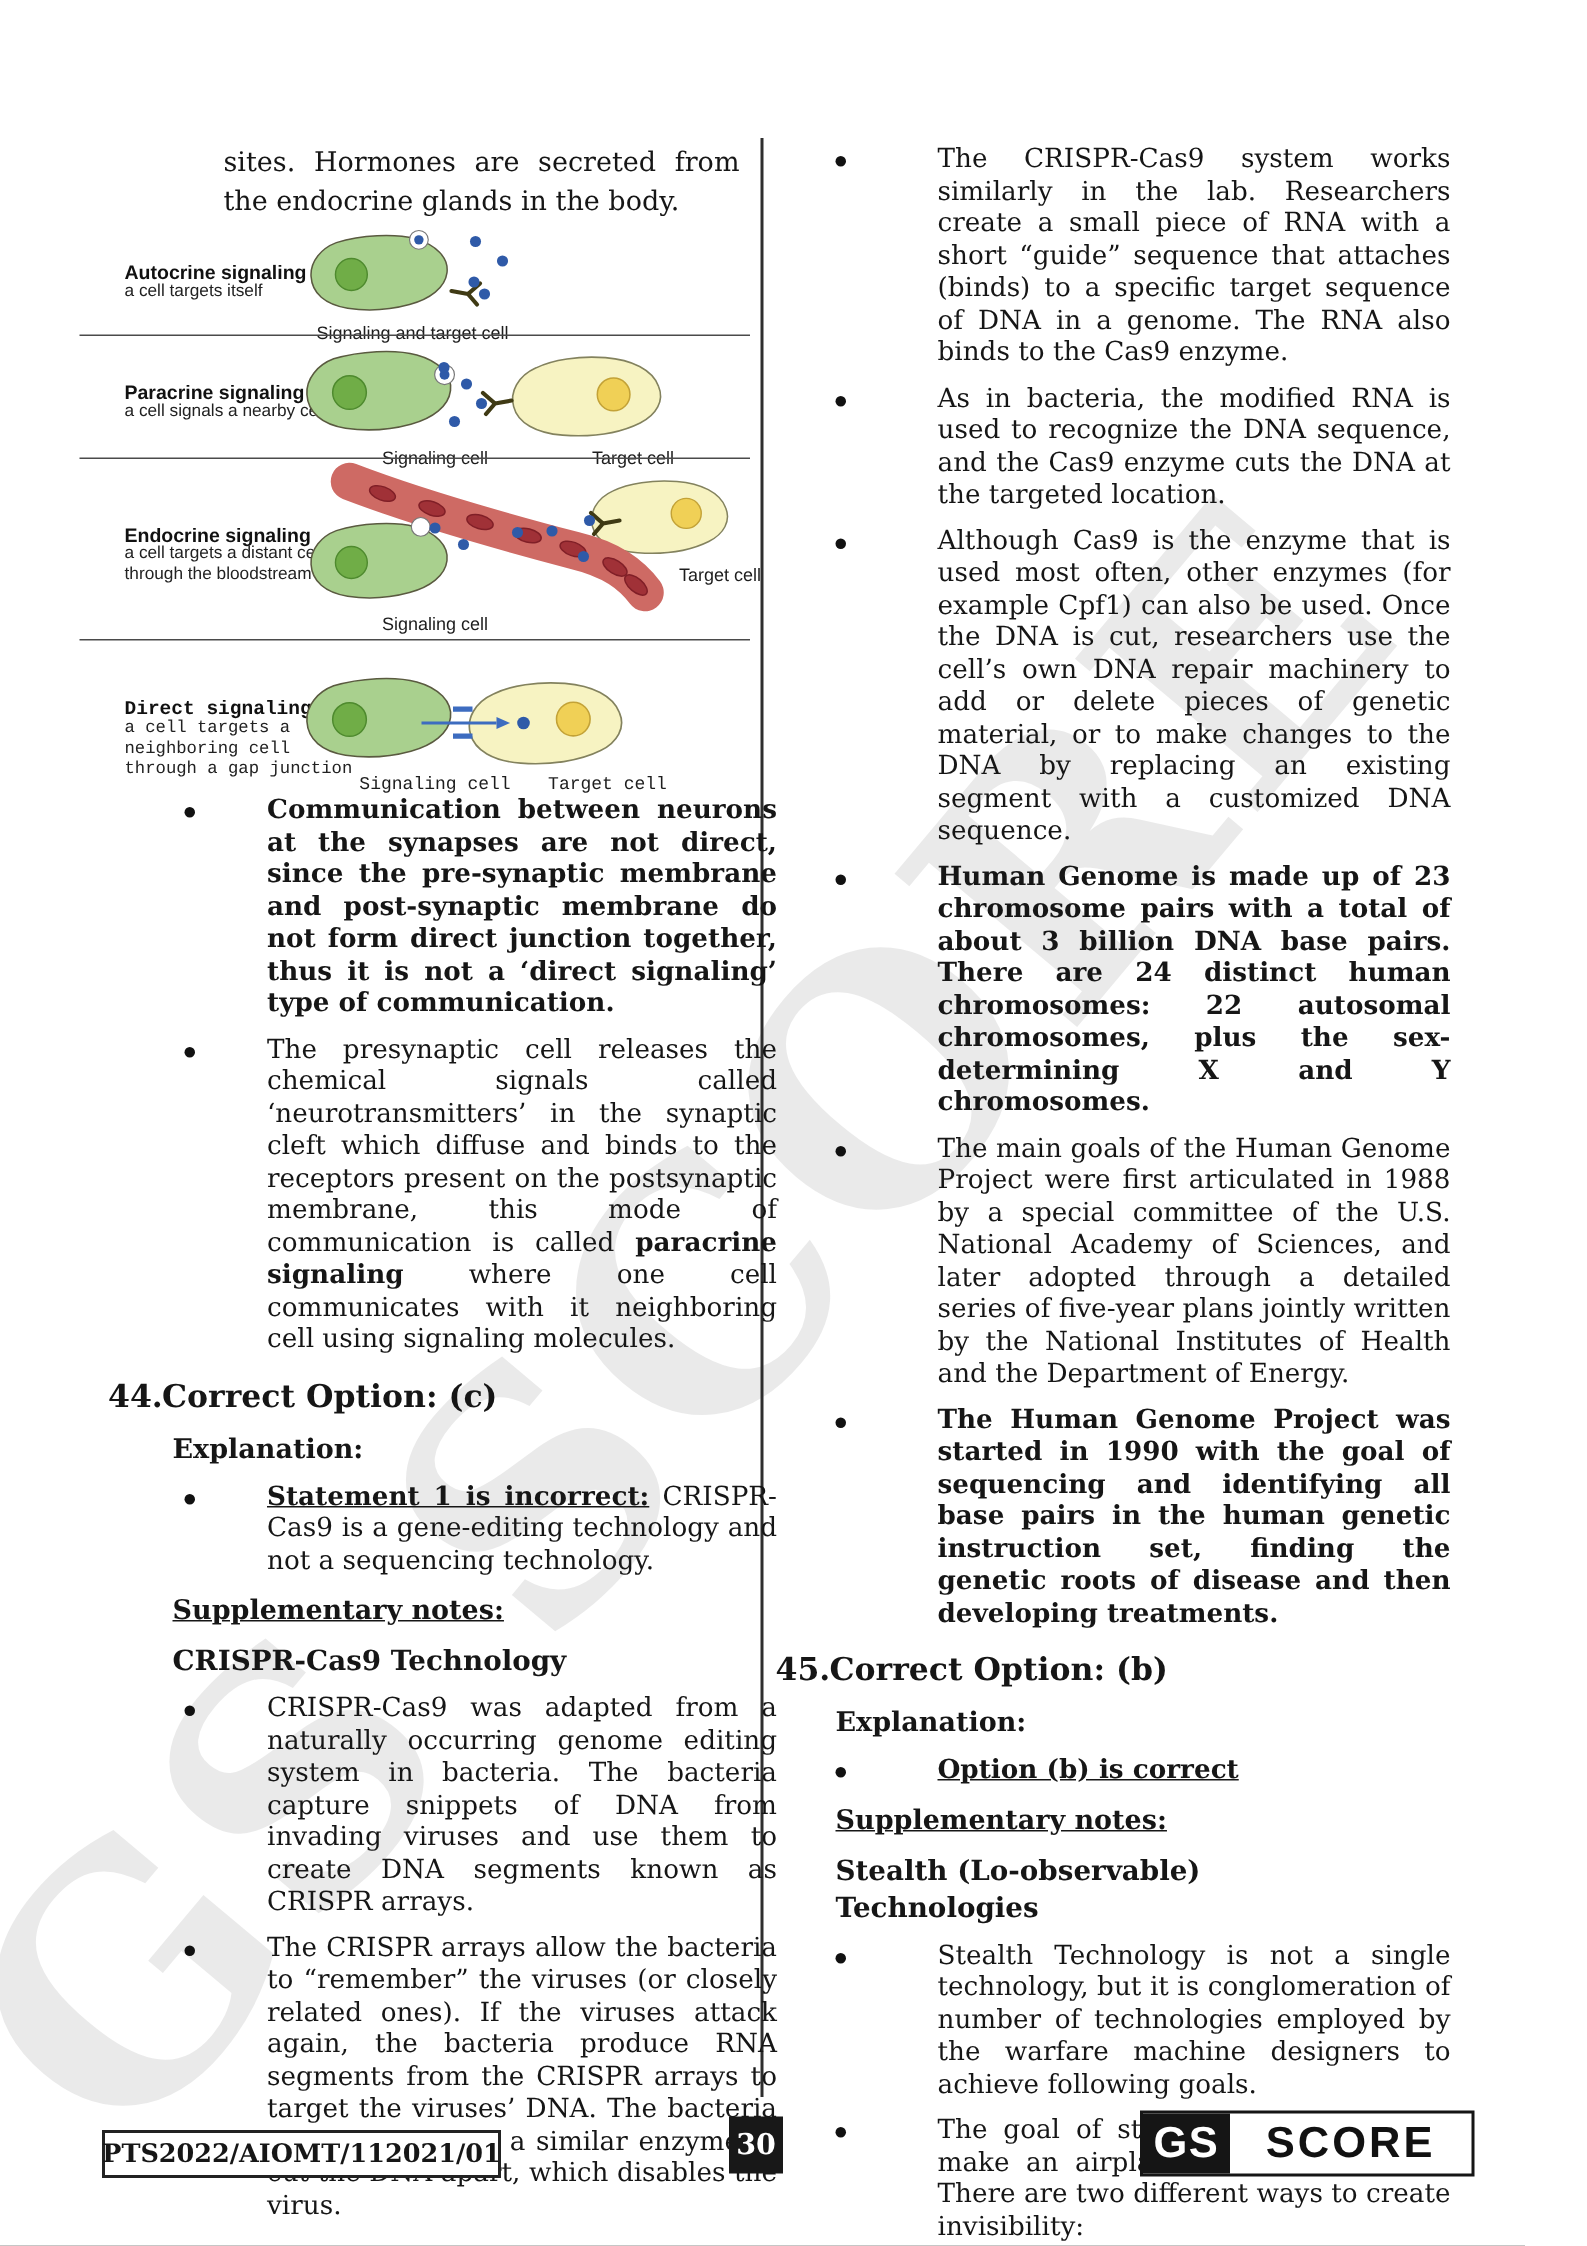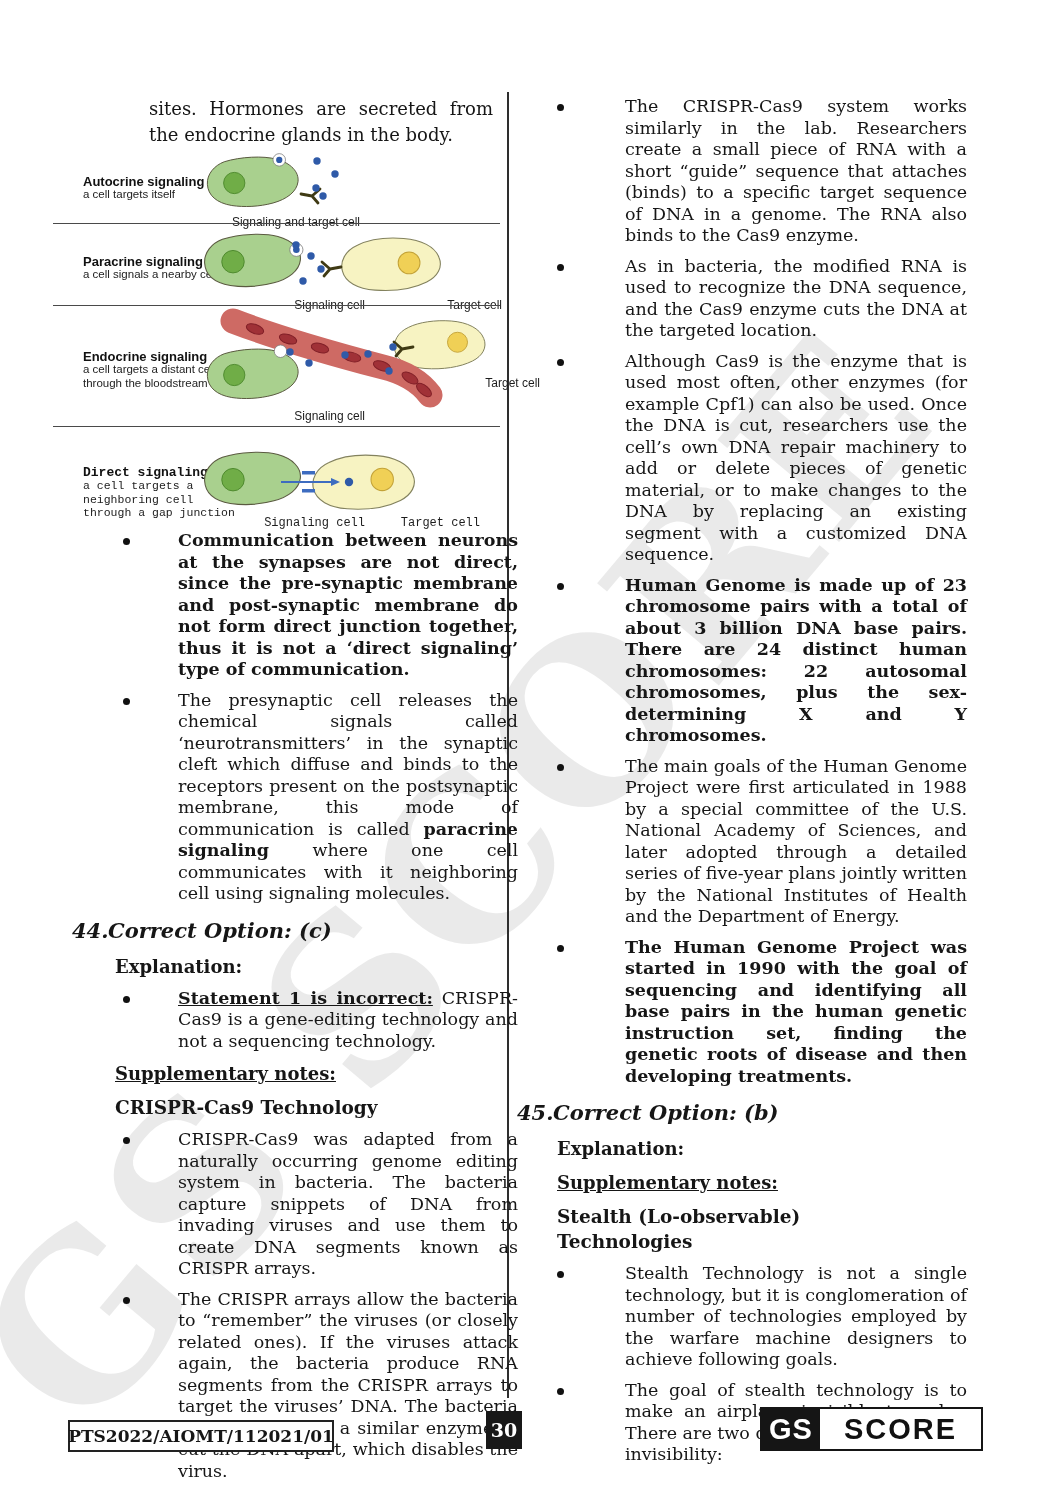--- a/index.html
+++ b/index.html
@@ -13,34 +13,34 @@
   .col{position:absolute;z-index:2;font-size:17.5px;line-height:21.5px;}
   .left-col{left:65px;top:96px;width:430px;}
   .right-col{left:517px;top:96px;width:420px;}
   .lead{margin:0 0 0 84px;width:344px;text-align:justify;font-weight:normal;font-size:18px;line-height:26px;}
   
   .diagram{position:relative;height:368px;margin-top:0;font-family:"Liberation Sans",sans-serif;}
   .drow{position:absolute;left:0;right:0;}
   .dsep{position:absolute;left:-12px;width:447px;border-top:1.6px solid #4a4a4a;}
   .dtitle{position:absolute;font-weight:bold;font-size:13px;color:#111;white-space:nowrap;}
   .dsub{position:absolute;font-size:11.5px;color:#222;width:158px;line-height:13.5px;}
-  .dcap{position:absolute;font-size:12px;color:#1d1d1d;text-align:right;}
+  .dcap{position:absolute;font-size:12px;color:#1d1d1d;text-align:center;}
   .dsvg{position:absolute;}
   
   .bullet{position:relative;margin:0 0 9px 0;}
   .dot{position:absolute;width:7px;height:7px;border-radius:50%;background:#111;top:8px;}
   .left-col .dot{left:58px;}
   .right-col .dot{left:40px;}
   .btext{margin:0;text-align:justify;}
   .left-col .btext{margin-left:113px;width:340px;}
   .right-col .btext{margin-left:108px;width:342px;}
   .b-bold{font-weight:bold;}
   .ul-bold{font-weight:bold;text-decoration:underline;}
   
-  .qhead{font-weight:bold;font-size:21px;line-height:28px;margin:12px 0 8px 0;display:flex;font-style:italic;}
+  .qhead{font-weight:bold;font-size:21px;line-height:28px;margin:12px 0 8px 0;display:flex;}
   .left-col .qhead{margin-left:7px;}
   .qnum{width:36px;flex:none;}
   .subhead{font-weight:bold;font-size:18px;line-height:25px;margin:9px 0 9px 50px;}
   .right-col .subhead{margin-left:40px;}
   .subhead.ul{text-decoration:underline;}
   .subhead.big{font-size:18.5px;}
   .mt14{margin-top:14px;}
   
   .footer{position:absolute;left:0;top:1404px;width:1058px;height:60px;z-index:3;}
   .doc-code{position:absolute;left:68px;top:16px;width:262px;height:28px;border:2px solid #222;
@@ -237,20 +237,24 @@
     <div class="bullet">
       <span class="dot"></span>
       <p class="btext b-bold">The Human Genome Project was started in 1990 with the goal of sequencing and identifying all base pairs in the human genetic instruction set, finding the genetic roots of disease and then developing treatments.</p>
     </div>
 
     <div class="qhead">
       <span class="qnum">45.</span>
       <span>Correct Option: (b)</span>
     </div>
     <div class="subhead">Explanation:</div>
+    <div class="bullet">
+      <span class="dot"></span>
+      <p class="btext ul-bold">Option (b) is correct</p>
+    </div>
     <div class="subhead ul">Supplementary notes:</div>
     <div class="subhead big">Stealth (Lo-observable) Technologies</div>
     <div class="bullet">
       <span class="dot"></span>
       <p class="btext">Stealth Technology is not a single technology, but it is conglomeration of number of technologies employed by the warfare machine designers to achieve following goals.</p>
     </div>
     <div class="bullet">
       <span class="dot"></span>
       <p class="btext">The goal of stealth technology is to make an airplane invisible to radar. There are two different ways to create invisibility:</p>
     </div>

